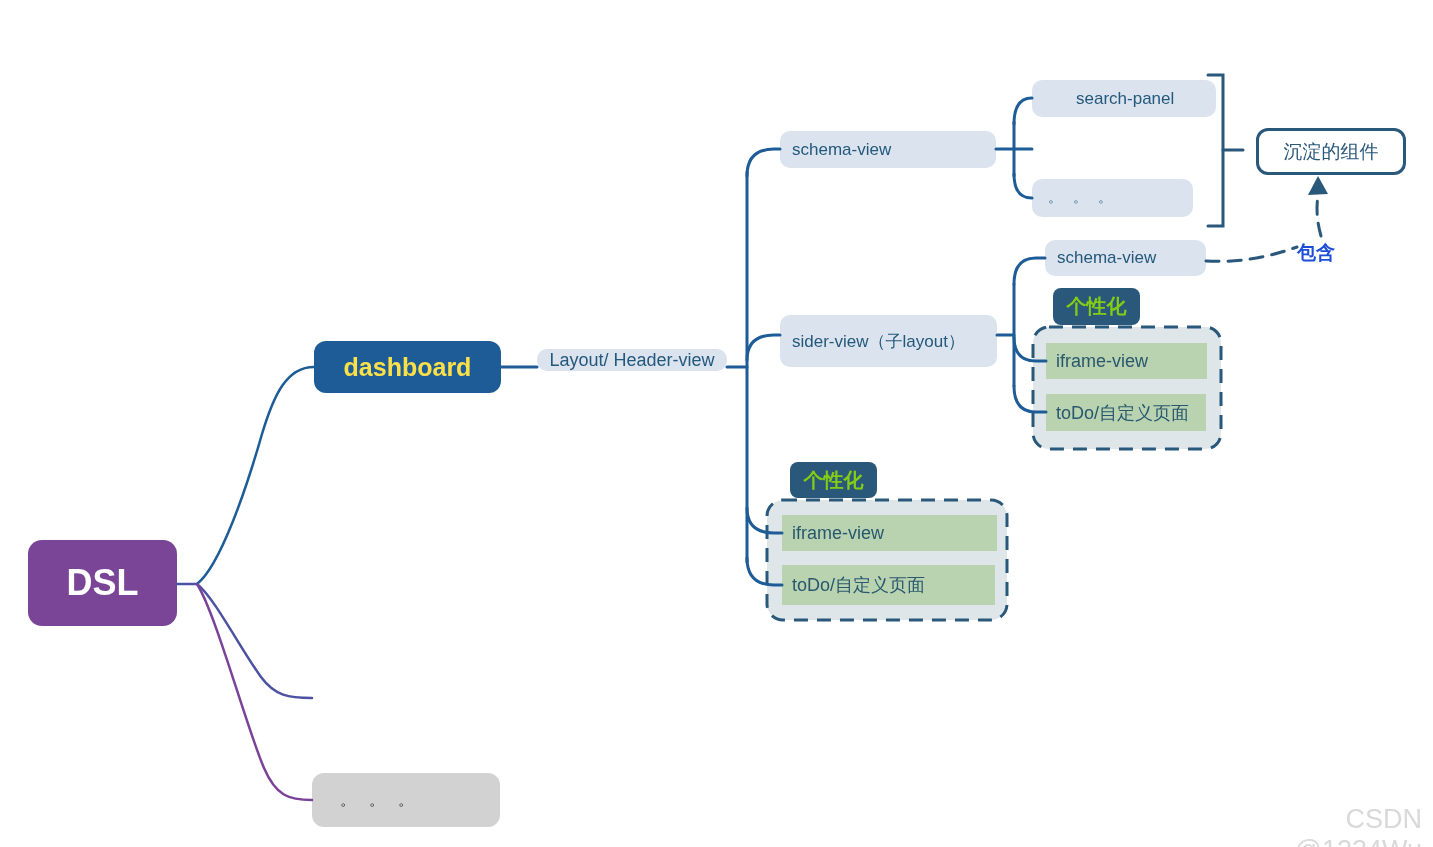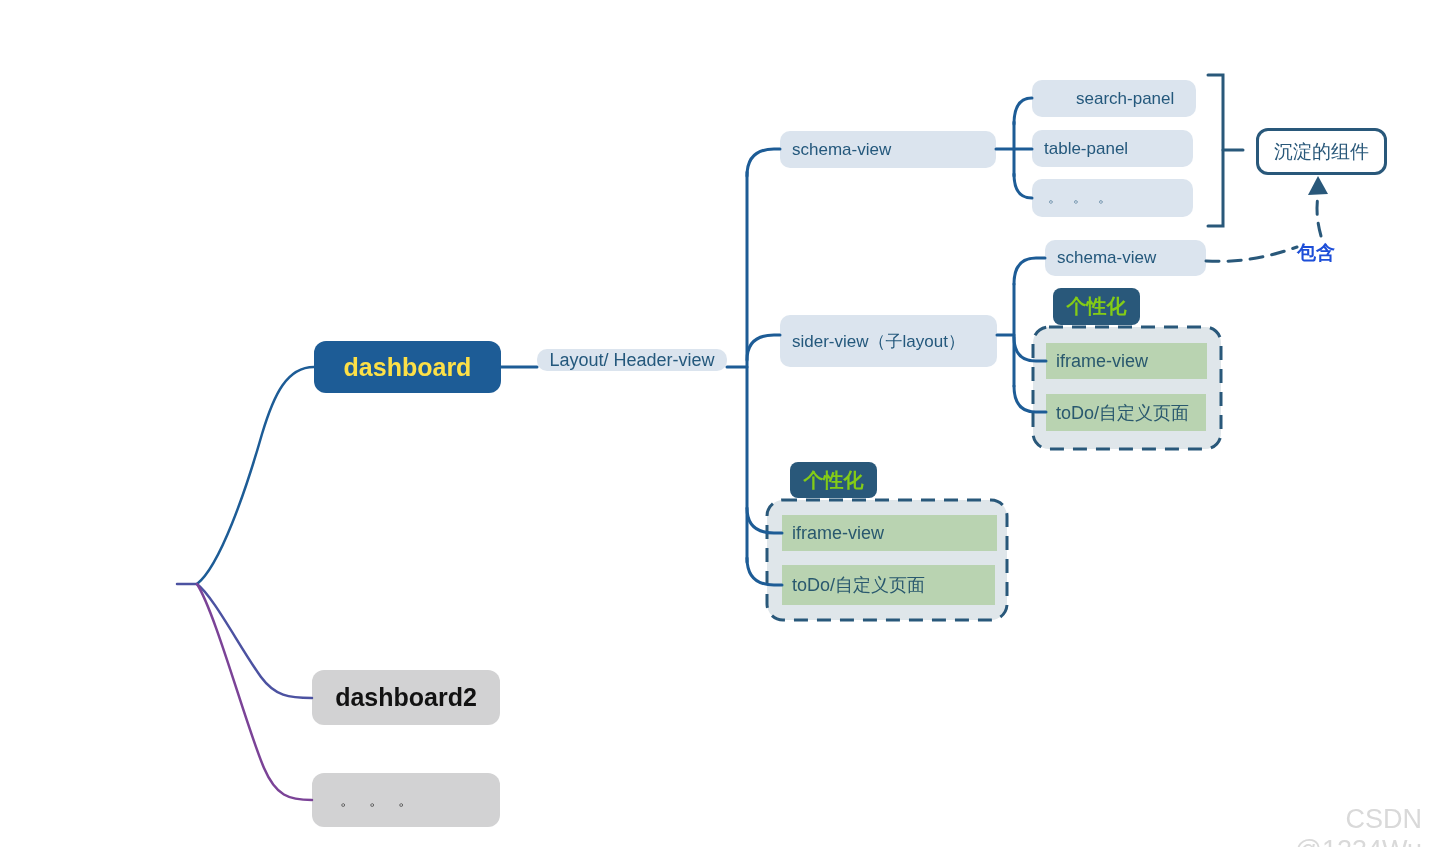--- a/index.html
+++ b/index.html
@@ -25,54 +25,53 @@
 </head>
 <body>
 
 <div id="stage">
 
   <svg class="layer bg-layer" width="1433" height="847" viewBox="0 0 1433 847">
     <rect x="1033" y="327" width="188" height="122" rx="16" fill="#dfe6ea" stroke="#29587a" stroke-width="3" stroke-dasharray="14 9"></rect>
     <rect x="767" y="500" width="240" height="120" rx="16" fill="#dfe6ea" stroke="#29587a" stroke-width="3" stroke-dasharray="14 9"></rect>
   </svg>
 
+  <div class="node root" style="left:28px;top:540px;width:149px;height:86px;">DSL</div>
 
   <div class="node blue" style="left:314px;top:341px;width:187px;height:52px;">dashboard</div>
 
   <div class="node light" style="left:537px;top:349px;width:190px;height:22px;font-size:18px;justify-content:center;padding:0 6px;">Layout/ Header-view</div>
 
   <div class="node light" style="left:780px;top:131px;width:216px;height:37px;">schema-view</div>
 
-  <div class="node light" style="left:1032px;top:80px;width:164px;height:37px;padding-left:44px;">search-panel</div>
+  <div class="node light" style="left:1032px;top:80px;width:184px;height:37px;padding-left:44px;">search-panel</div>
 
-  <div class="node light" style="left:1032px;top:130px;width:161px;height:37px;">table-panel</div>
 
   <div class="node light light-dots" style="left:1032px;top:179px;width:161px;height:38px;">。。。</div>
 
-  <div class="node outline" style="left:1256px;top:128px;width:131px;height:47px;">沉淀的组件</div>
+  <div class="node outline" style="left:1256px;top:128px;width:150px;height:47px;">沉淀的组件</div>
 
   <div class="label-contains">包含</div>
 
   <div class="node light" style="left:780px;top:315px;width:217px;height:52px;">sider-view（子layout）</div>
 
   <div class="node light" style="left:1045px;top:240px;width:161px;height:36px;">schema-view</div>
 
   <div class="node badge" style="left:1053px;top:288px;width:87px;height:37px;">个性化</div>
 
   <div class="node green" style="left:1046px;top:343px;width:161px;height:36px;">iframe-view</div>
 
   <div class="node green" style="left:1046px;top:394px;width:160px;height:37px;">toDo/自定义页面</div>
 
   <div class="node badge" style="left:790px;top:462px;width:87px;height:36px;">个性化</div>
 
   <div class="node green" style="left:782px;top:515px;width:215px;height:36px;">iframe-view</div>
 
   <div class="node green" style="left:782px;top:565px;width:213px;height:40px;">toDo/自定义页面</div>
 
-  <div class="node gray" style="left:312px;top:670px;width:188px;height:55px;">dashboard2</div>
 
   <div class="node gray gray-dots" style="left:312px;top:773px;width:188px;height:54px;">。。。</div>
 
   <div class="watermark">CSDN @1234Wu</div>
 
   <svg class="layer edge-layer" width="1433" height="847" viewBox="0 0 1433 847">
 
     <g fill="none" stroke-width="2.5" stroke-linecap="round">
       <path d="M 177 584 H 197" stroke="#4c52a1"></path>
       <path d="M 197 584 C 220 566 246 490 262 434 C 274 394 287 367 314 367" stroke="#1d5c96"></path>

